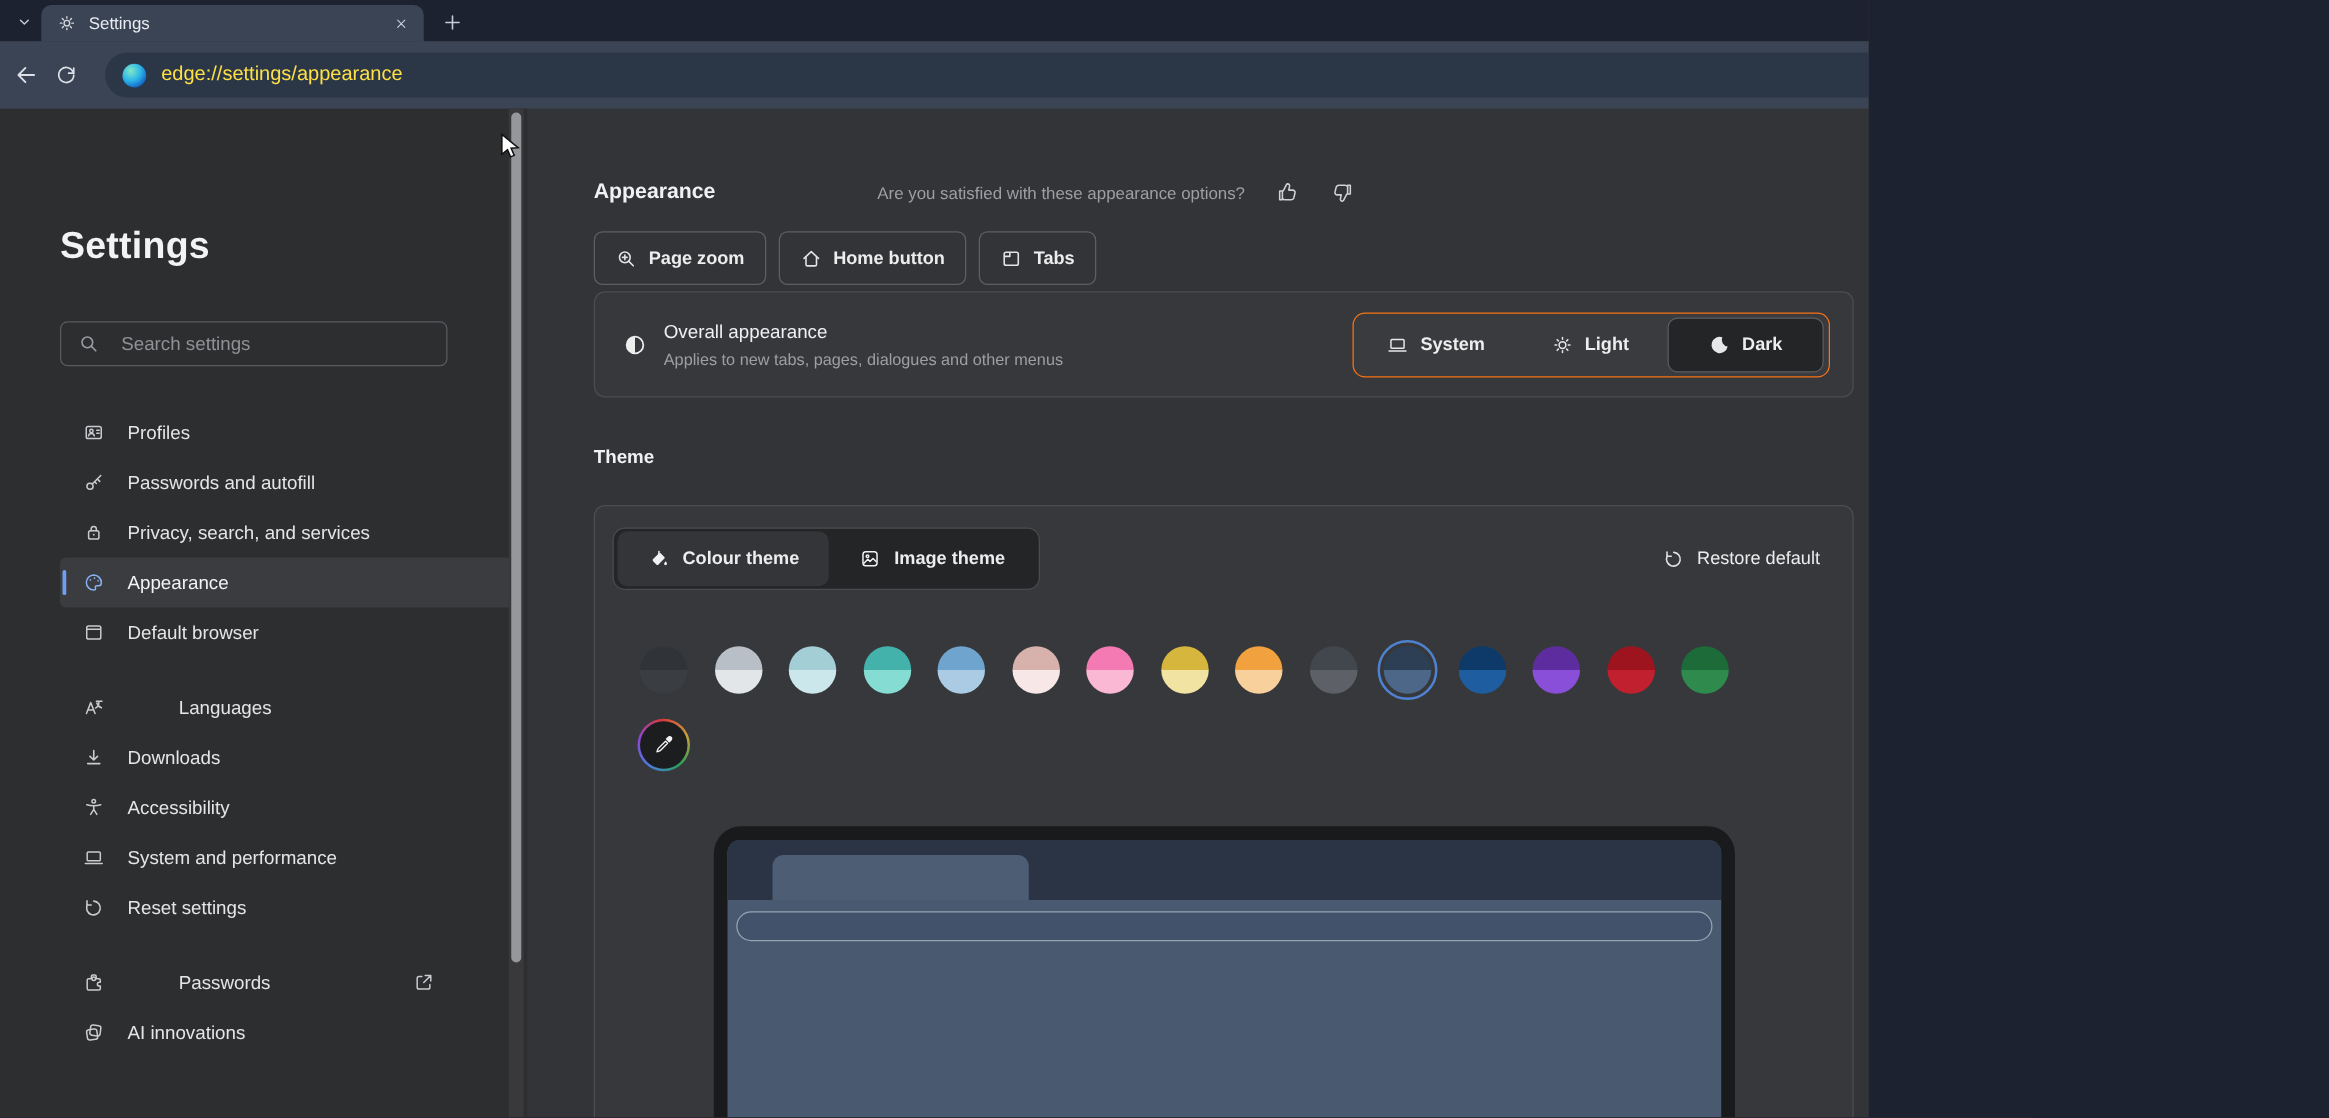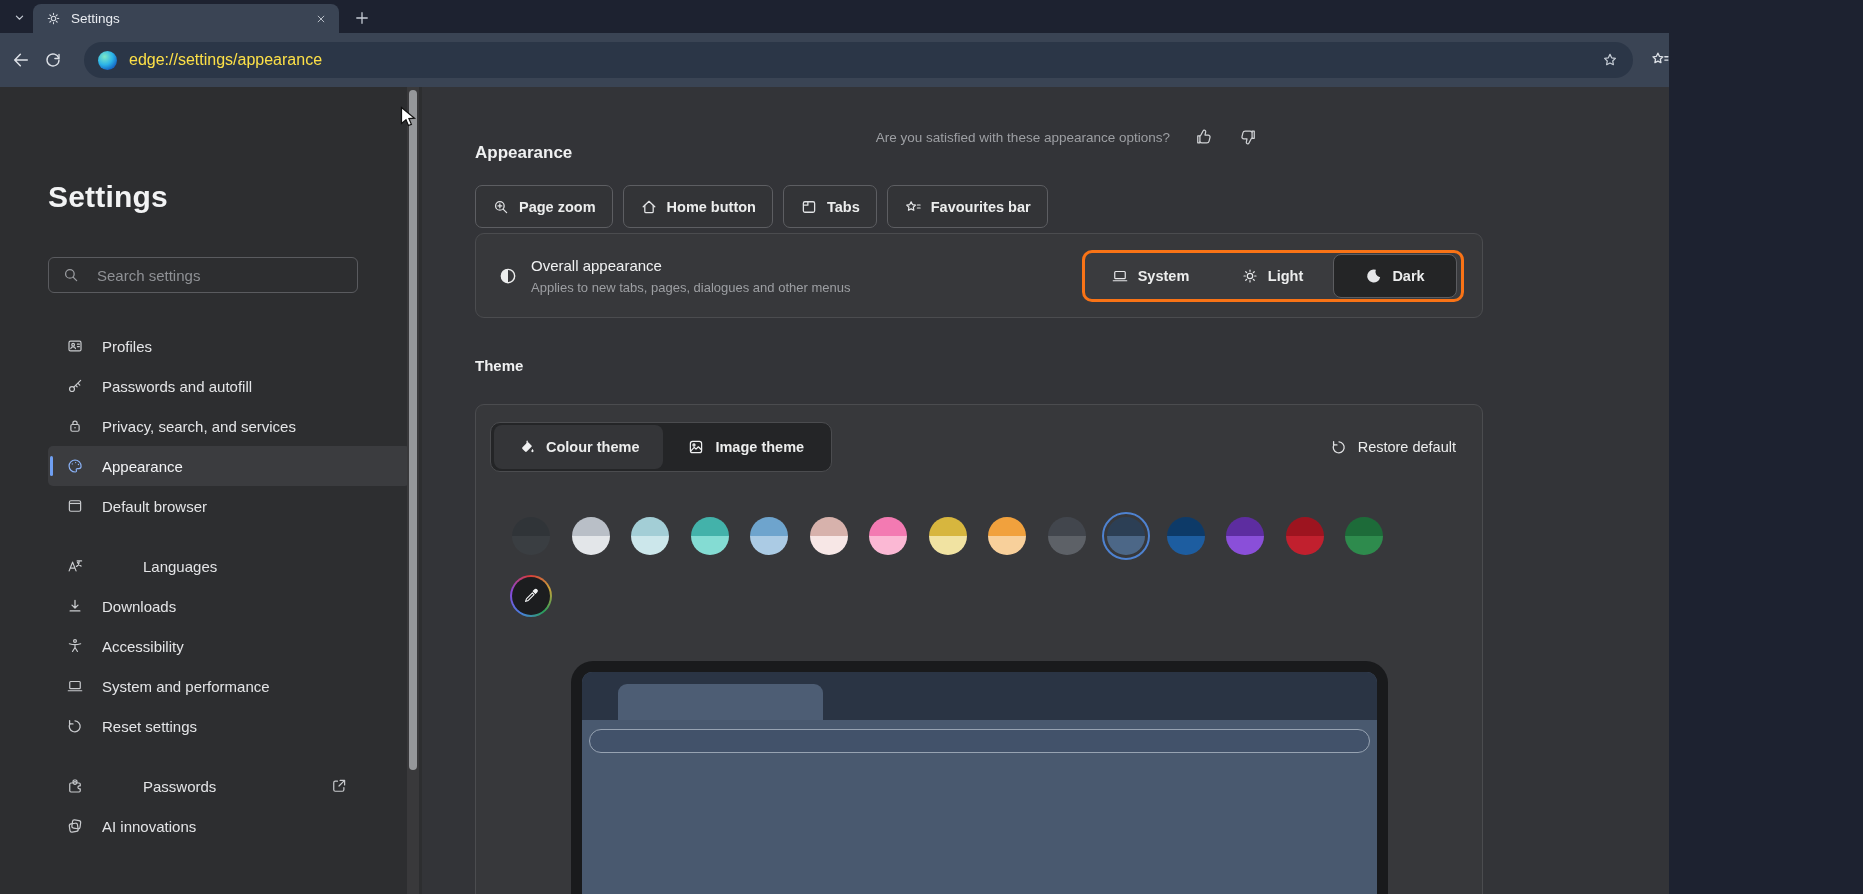--- a/index.html
+++ b/index.html
@@ -1,18 +1,18 @@
 <!DOCTYPE html>
 <html><head>
 <meta charset="utf-8">
 <style>
   * { margin:0; padding:0; box-sizing:border-box; }
   html,body { background:#1d2230; }
   body { font-family:"Liberation Sans","DejaVu Sans",sans-serif; }
-  .app { position:relative; width:1669px; height:894px; overflow:hidden; background:#333438; }
+  .app { position:relative; width:1495px; height:894px; overflow:hidden; background:#333438; }
 
   
   .titlebar { position:absolute; left:0; top:0; width:100%; height:33px; background:#1d2230; }
   .tab-actions { position:absolute; left:8px; top:7px; width:22px; height:20px; display:flex; align-items:center; justify-content:center; color:#c7cdd6; border-radius:4px; }
   .tab { position:absolute; left:33px; top:4px; width:306px; height:29px; background:#3a4454; border-radius:8px 8px 0 0; display:flex; align-items:center; color:#e9ecf1; }
   .tab .fav { margin-left:13px; color:#d6dae1; }
   .tab .tab-title { margin-left:10px; font-size:13.5px; flex:1 1 auto; }
   .tab .tab-close { margin-right:9px; width:18px; height:18px; display:flex; align-items:center; justify-content:center; color:#cdd3db; border-radius:4px; }
   .new-tab { position:absolute; left:352px; top:8px; width:20px; height:20px; display:flex; align-items:center; justify-content:center; color:#c7cdd6; }
   .win-btn { position:absolute; top:2px; width:30px; height:28px; display:flex; align-items:center; justify-content:center; color:#e8ebef; }
@@ -53,33 +53,33 @@
   .nav-item.selected::before { content:""; position:absolute; left:2px; top:10px; width:3px; height:20px; border-radius:2px; background:#6f9ff2; }
   .nav-item .ext { position:absolute; right:62px; color:#c9cbce; }
 
   
   .scroll-track { position:absolute; left:407px; top:87px; width:12px; bottom:0; background:#39393b; }
   .scroll-thumb { position:absolute; left:409px; top:90px; width:8px; height:680px; border-radius:4px; background:#95979a; }
 
   
   .main { position:absolute; left:422px; top:87px; right:0; bottom:0; background:#333438; overflow:hidden; }
   .page-title { position:absolute; left:53px; top:56px; font-size:17px; font-weight:700; color:#f0f1f2; }
-  .feedback { position:absolute; top:40px; right:411px; display:flex; align-items:center; color:#9d9fa3; font-size:13.5px; }
+  .feedback { position:absolute; top:57px; right:411px; display:flex; align-items:center; color:#9d9fa3; font-size:13.5px; }
   .feedback .fb-ic { color:#cfd1d4; margin-left:24px; }
 
   .quick-row { position:absolute; left:53px; top:98px; display:flex; gap:10px; }
   .quick-btn { height:43px; display:flex; align-items:center; gap:9px; padding:0 16px; border:1px solid #5d5e62; border-radius:7px; background:#333437; color:#eceded; font-size:14.5px; font-weight:700; }
   .quick-btn .ic { color:#e2e3e5; }
 
   .card { position:absolute; left:53px; width:1008px; background:#37383b; border:1px solid #4b4c4f; border-radius:9px; }
   .card-overall { top:146px; height:85px; }
   .oa-icon { position:absolute; left:22px; top:32px; color:#eceded; }
   .oa-title { position:absolute; left:55px; top:23px; font-size:15px; color:#f0f1f2; }
   .oa-sub { position:absolute; left:55px; top:46px; font-size:13px; color:#9d9fa3; }
-  .mode-switch { position:absolute; left:606px; top:16px; width:382px; height:52px; background:#3a3b3e; border:3px solid #f97316; border-radius:10px; display:flex; align-items:center; padding:4px; }
+  .mode-switch { position:absolute; left:606px; top:16px; width:382px; height:52px; background:#3a3b3e; border:1px solid #f97316; border-radius:10px; display:flex; align-items:center; padding:4px; }
   .mode-seg { flex:1; height:44px; display:flex; align-items:center; justify-content:center; gap:9px; border-radius:8px; color:#eceded; font-size:14.5px; font-weight:700; }
   .mode-seg .ic { color:#e6e7e9; }
   .mode-seg.selected { background:#242526; border:1px solid #5c5d60; }
 
   .theme-title { position:absolute; left:53px; top:270px; font-size:15px; font-weight:700; color:#f0f1f2; }
   .card-theme { top:317px; height:600px; }
   .theme-tabs { position:absolute; left:14px; top:17px; height:50px; background:#242527; border:1px solid #4b4c4f; border-radius:10px; display:flex; align-items:center; padding:3px; }
   .theme-tab { height:44px; display:flex; align-items:center; gap:10px; padding:16px 24px; border-radius:8px; color:#eceded; font-size:14.5px; font-weight:700; }
   .theme-tab .ic { color:#f0f1f2; }
   .theme-tab.selected { background:#343538; }
@@ -528,26 +528,20 @@
           <svg class="ic">
             <use href="#i-home"></use>
           </svg>
           <span>Home button</span>
         </button>
         <button class="quick-btn">
           <svg class="ic">
             <use href="#i-tabs"></use>
           </svg>
           <span>Tabs</span>
-        </button>
-        <button class="quick-btn">
-          <svg class="ic">
-            <use href="#i-star-lines"></use>
-          </svg>
-          <span>Favourites bar</span>
         </button>
       </div>
 
     <div class="card card-overall">
       <svg class="ic20 oa-icon">
           <use href="#i-half-circle"></use>
         </svg>
       <div class="oa-title">Overall appearance</div>
       <div class="oa-sub">Applies to new tabs, pages, dialogues and other menus</div>
       <div class="mode-switch" id="mode-switch">

